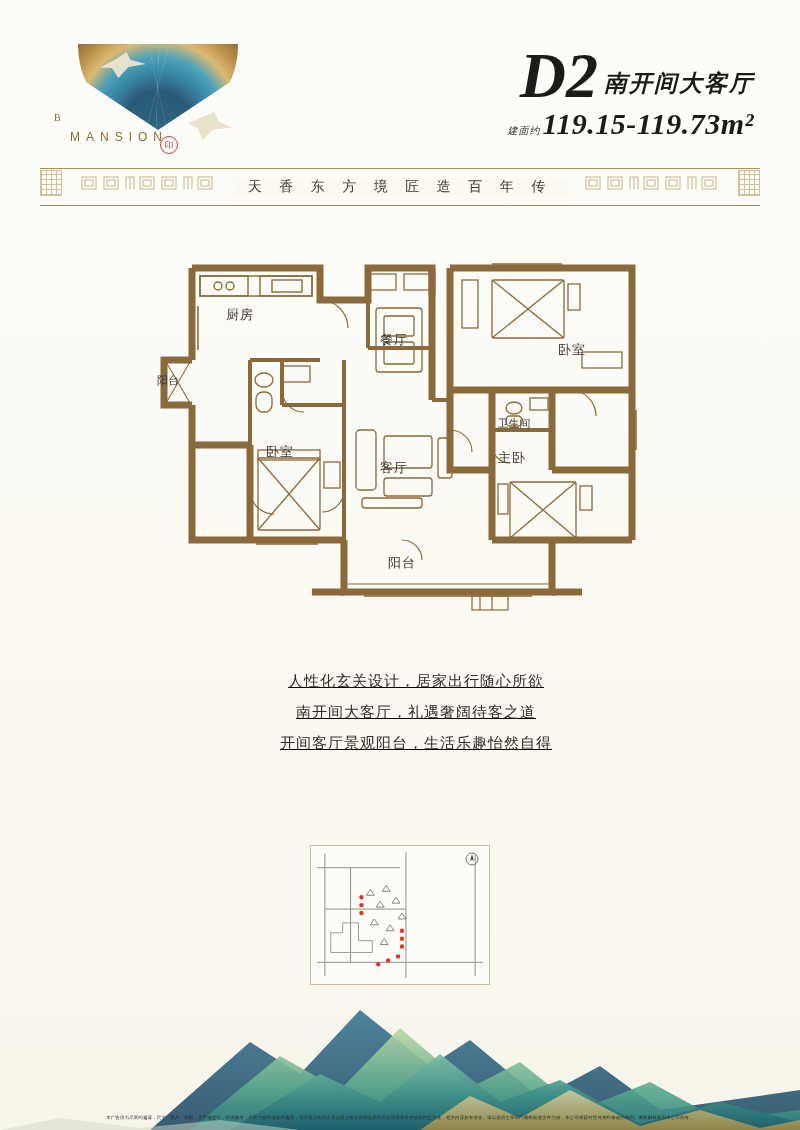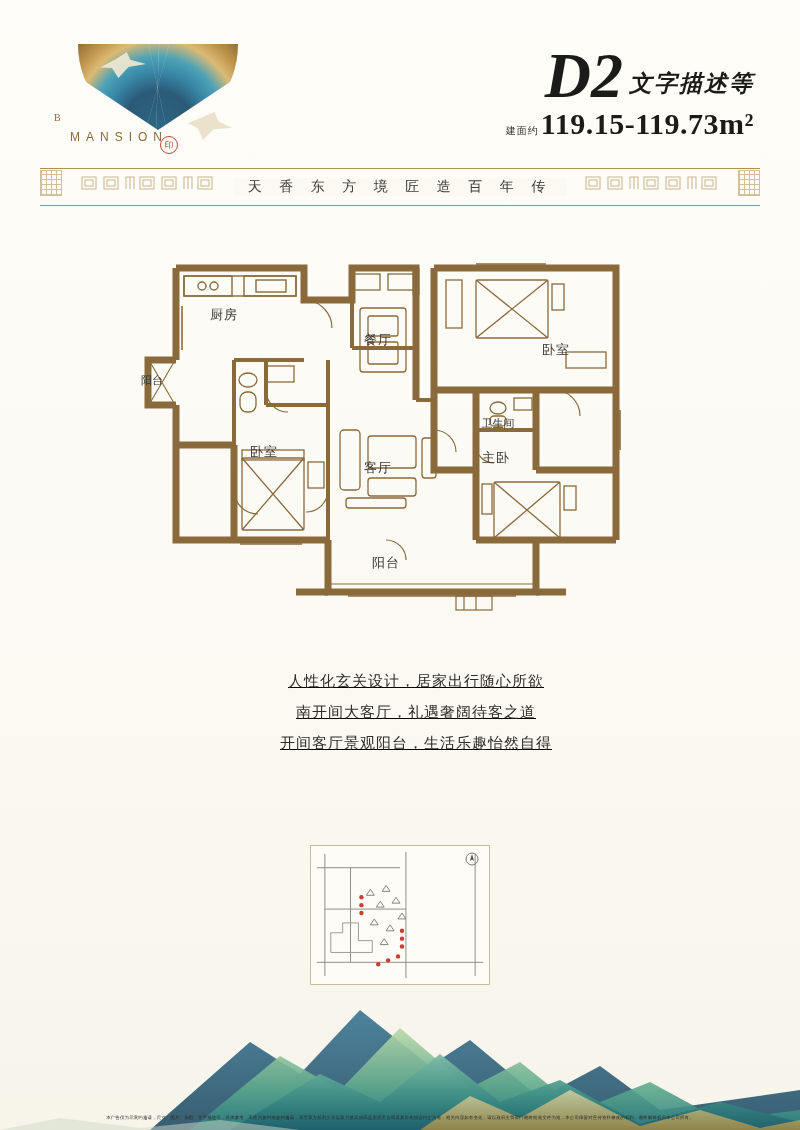--- a/index.html
+++ b/index.html
@@ -116,20 +116,21 @@
     font-size: 23px;
     font-weight: 700;
     letter-spacing: 2px;
     padding-left: 6px;
     padding-bottom: 3px;
     color: #1b1b19;
   }
   .title-row2 {
     display: flex; align-items: flex-end; justify-content: space-between;
     margin-top: 7px;
+    font-style: italic;
   }
   .area-prefix {
     font-size: 10px;
     line-height: 1.05;
     text-align: center;
     color: #33312d;
     padding-bottom: 3px;
     padding-right: 2px;
     letter-spacing: 1px;
   }
@@ -187,21 +188,21 @@
     letter-spacing: 7px;
     color: #3d3a34;
     white-space: nowrap;
     background: #fbf9f2;
     padding: 0 14px;
   }
 
   
   #plan {
     position: absolute;
-    left: 116px; top: 240px;
+    left: 132px; top: 240px;
     width: 560px; height: 390px;
   }
   #plan svg { width: 100%; height: 100%; display: block; }
   .room-label {
     position: absolute;
     font-family: "Liberation Serif", serif;
     color: #3a3631;
     font-size: 13px;
     letter-spacing: 1px;
     white-space: nowrap;
@@ -271,21 +272,21 @@
       <div class="crane crane-1"></div>
       <div class="crane crane-2"></div>
       <div class="logo-text-en">B</div>
       <div class="logo-text-cn">MANSION</div>
       <div class="logo-seal">印</div>
     </div>
 
     <div id="title-block">
       <div class="title-row1">
         <div class="title-code">D2</div>
-        <div class="title-rooms">文字描述等</div>
+        <div class="title-rooms">南开间大客厅</div>
       </div>
       <div class="title-row2">
         <div class="area-prefix">建面约</div>
         <div class="area-value">119.15-119.73m²</div>
       </div>
     </div>
   </div>
 
   <div id="slogan-bar">
     <div class="bar-line top"></div>

